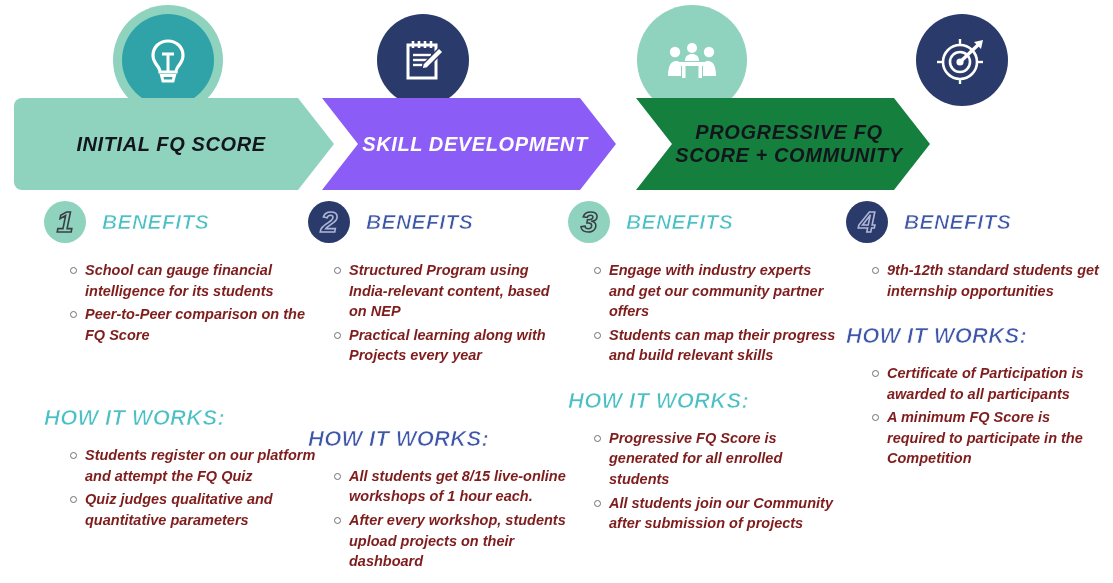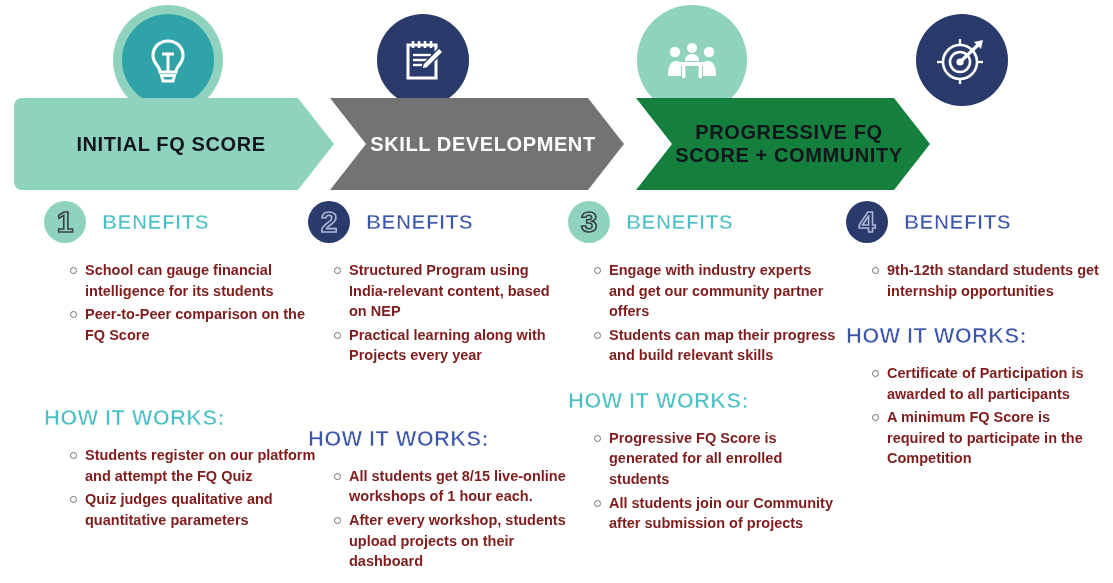--- a/index.html
+++ b/index.html
@@ -2,21 +2,21 @@
 <html><head>
 <meta charset="utf-8">
 <style>
   * { box-sizing: border-box; margin: 0; padding: 0; }
   html, body {
     width: 1113px; height: 583px;
     background: #ffffff;
     font-family: "Liberation Sans", sans-serif;
     overflow: hidden;
   }
-  #root { position: relative; width: 1034px; height: 583px; }
+  #root { position: relative; width: 1034px; height: 583px; font-style: italic; }
 
   
   .icon-row { position: absolute; top: 0; left: 0; width: 1113px; height: 110px; }
   .icon-badge {
     position: absolute; top: 14px;
     width: 92px; height: 92px; border-radius: 50%;
     display: flex; align-items: center; justify-content: center;
   }
   .icon-badge.teal { background: #2fa3a8; box-shadow: 0 0 0 9px #8fd3bf; }
   .icon-badge.navy { background: #2a3a6b; box-shadow: 0 0 0 9px #ffffff; }
@@ -31,22 +31,22 @@
     display: flex; align-items: center; justify-content: center;
     text-align: center; padding: 0 22px 0 34px;
   }
   .chev .label {
     font-weight: bold; font-size: 20px; letter-spacing: 0.6px; line-height: 1.14;
   }
   .chev.c1 { left: 0; width: 320px;
     background: #8fd3bf; color: #12161c;
     clip-path: polygon(0 0, 284px 0, 320px 50%, 284px 100%, 0 100%);
     border-radius: 8px 0 0 8px; padding-left: 16px; }
-  .chev.c2 { left: 316px; width: 294px;
-    background: #737373; color: #ffffff;
+  .chev.c2 { left: 308px; width: 294px;
+    background: #8b5cf6; color: #ffffff;
     clip-path: polygon(0 0, 258px 0, 294px 50%, 258px 100%, 0 100%, 36px 50%); }
   .chev.c3 { left: 622px; width: 294px;
     background: #15803d; color: #12161c;
     clip-path: polygon(0 0, 258px 0, 294px 50%, 258px 100%, 0 100%, 36px 50%); }
   .chev.c4 { left: 878px; width: 207px;
     background: #2a3a6b; color: #ffffff;
     clip-path: polygon(0 0, 171px 0, 207px 50%, 171px 100%, 0 100%, 36px 50%);
     border-radius: 0 8px 8px 0; }
 
   

